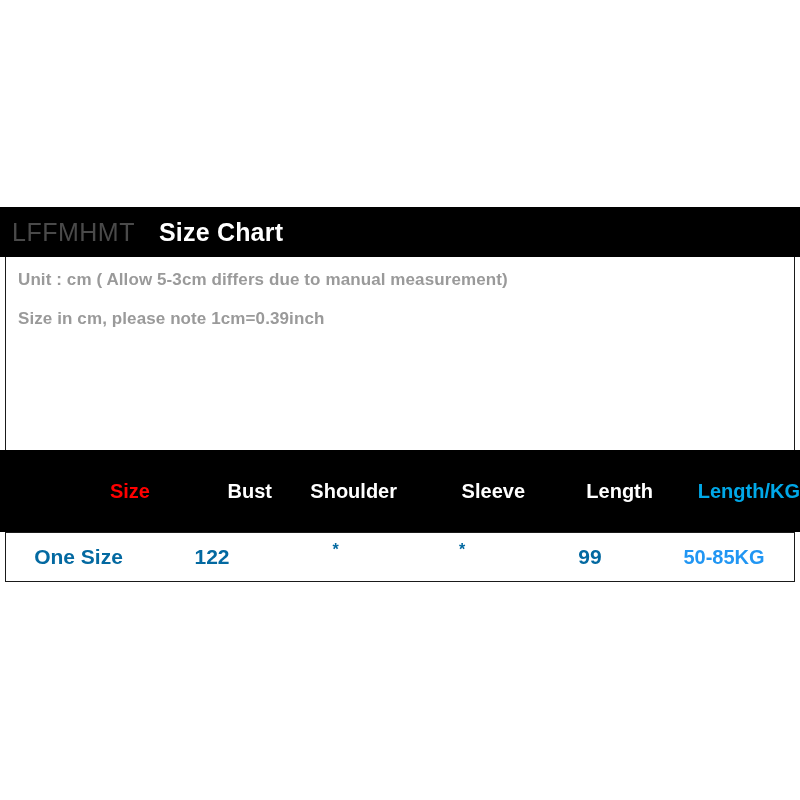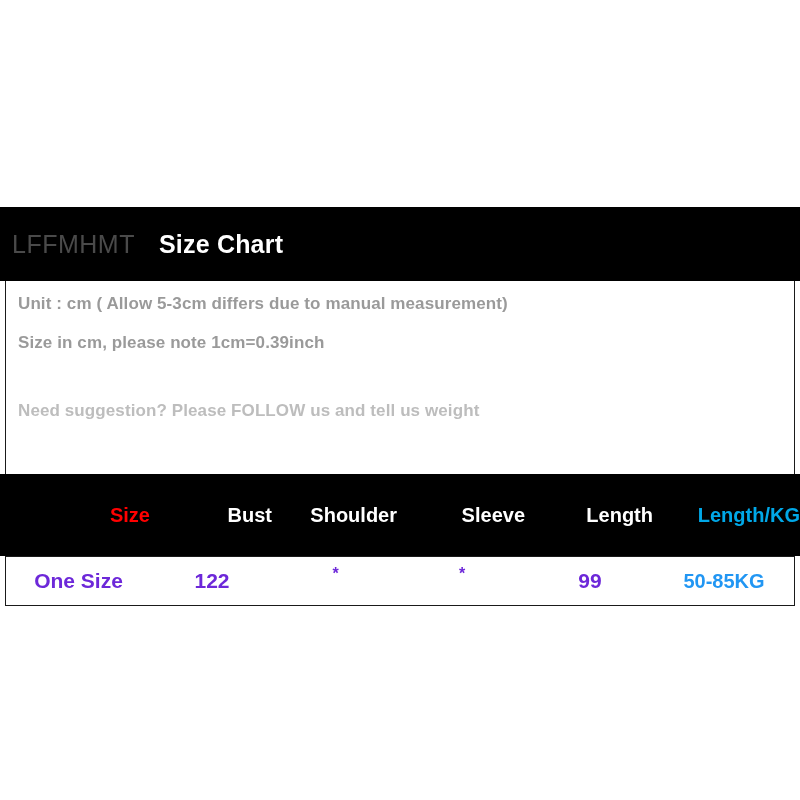--- a/index.html
+++ b/index.html
@@ -17,21 +17,21 @@
   .size-chart {
     position: absolute;
     left: 0;
     top: 207px;
     width: 800px;
   }
 
   
   .title-band {
     background: #000000;
-    height: 74px;
+    height: 50px;
     display: flex;
     align-items: center;
     padding-left: 12px;
     box-sizing: border-box;
   }
   .brand {
     color: #4a4a4a;
     font-size: 25px;
     font-weight: normal;
     letter-spacing: 0.5px;
@@ -106,21 +106,21 @@
     border-collapse: collapse;
     table-layout: fixed;
     height: 48px;
   }
   .data-table td {
     padding: 0;
     text-align: center;
     vertical-align: middle;
     font-size: 21px;
     font-weight: bold;
-    color: #6d28d9;
+    color: #0369a1;
   }
   .data-table td.col-weight { color: #2196f3; font-size: 20px; }
   .data-table td.col-star   { font-size: 16px; vertical-align: top; padding-top: 8px; }
 
   
   .w-size     { width: 150px; }
   .w-bust     { width: 122px; }
   .w-shoulder { width: 125px; margin-top: 26px; }
   .w-sleeve   { width: 128px; }
   .w-length   { width: 128px; }
@@ -140,21 +140,20 @@
 <div class="size-chart">
 
   <div class="title-band">
     <span class="brand">LFFMHMT</span>
     <span class="title-text">Size Chart</span>
   </div>
 
   <div class="info-panel">
     <div class="info-line">Unit : cm ( Allow 5-3cm differs due to manual measurement)</div>
     <div class="info-line">Size in cm, please note 1cm=0.39inch</div>
-    <div class="info-line faded">Need suggestion? Please FOLLOW us and tell us weight</div>
   </div>
 
   <table class="chart-table">
     <tbody>
         <tr class="head-row">
       <td class="w-size col-size">Size</td>
       <td class="w-bust">Bust</td>
       <td class="w-shoulder">Shoulder</td>
       <td class="w-sleeve">Sleeve</td>
       <td class="w-length">Length</td>

